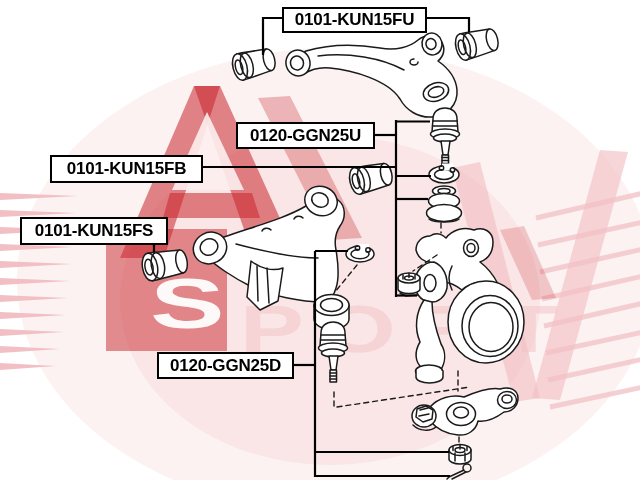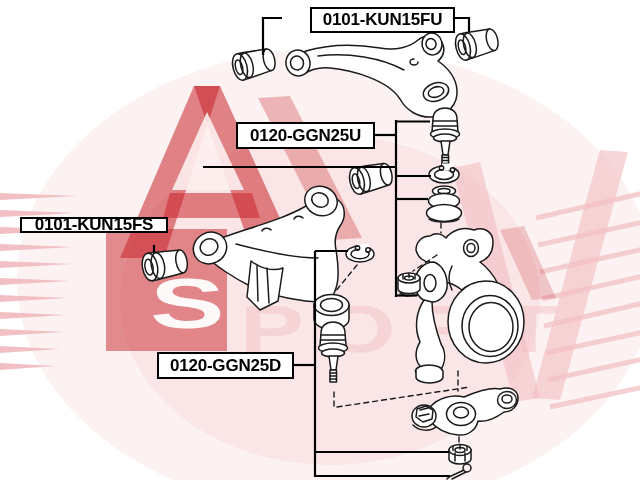--- a/index.html
+++ b/index.html
@@ -240,25 +240,28 @@
     <path d="M396,295.5 H417"></path>
     <path d="M203,167 H395"></path>
     <path d="M154,245 V252"></path>
     <path d="M293,365 H315"></path>
     <path d="M315,251 V476 H450"></path>
     <path d="M315,251 H348"></path>
     <path d="M315,452 H449"></path>
   </g>
 </svg>
 
-  <div class="plabel" style="left:282px;top:7px;width:145px;height:26px;margin-left:28px;">
+  <div class="plabel" style="left:282px;top:7px;width:145px;height:26px;">
     <span>0101-KUN15FU</span>
   </div>
   <div class="plabel" style="left:236px;top:122px;width:139px;height:27px;">
     <span>0120-GGN25U</span>
   </div>
-  <div class="plabel" style="left:20px;top:217px;width:148px;height:16px;">
+  <div class="plabel" style="left:50px;top:155px;width:153px;height:28px;">
+    <span>0101-KUN15FB</span>
+  </div>
+  <div class="plabel" style="left:20px;top:217px;width:148px;height:28px;">
     <span>0101-KUN15FS</span>
   </div>
   <div class="plabel" style="left:157px;top:352px;width:137px;height:27px;">
     <span>0120-GGN25D</span>
   </div>
 </div>
 
 </body></html>

